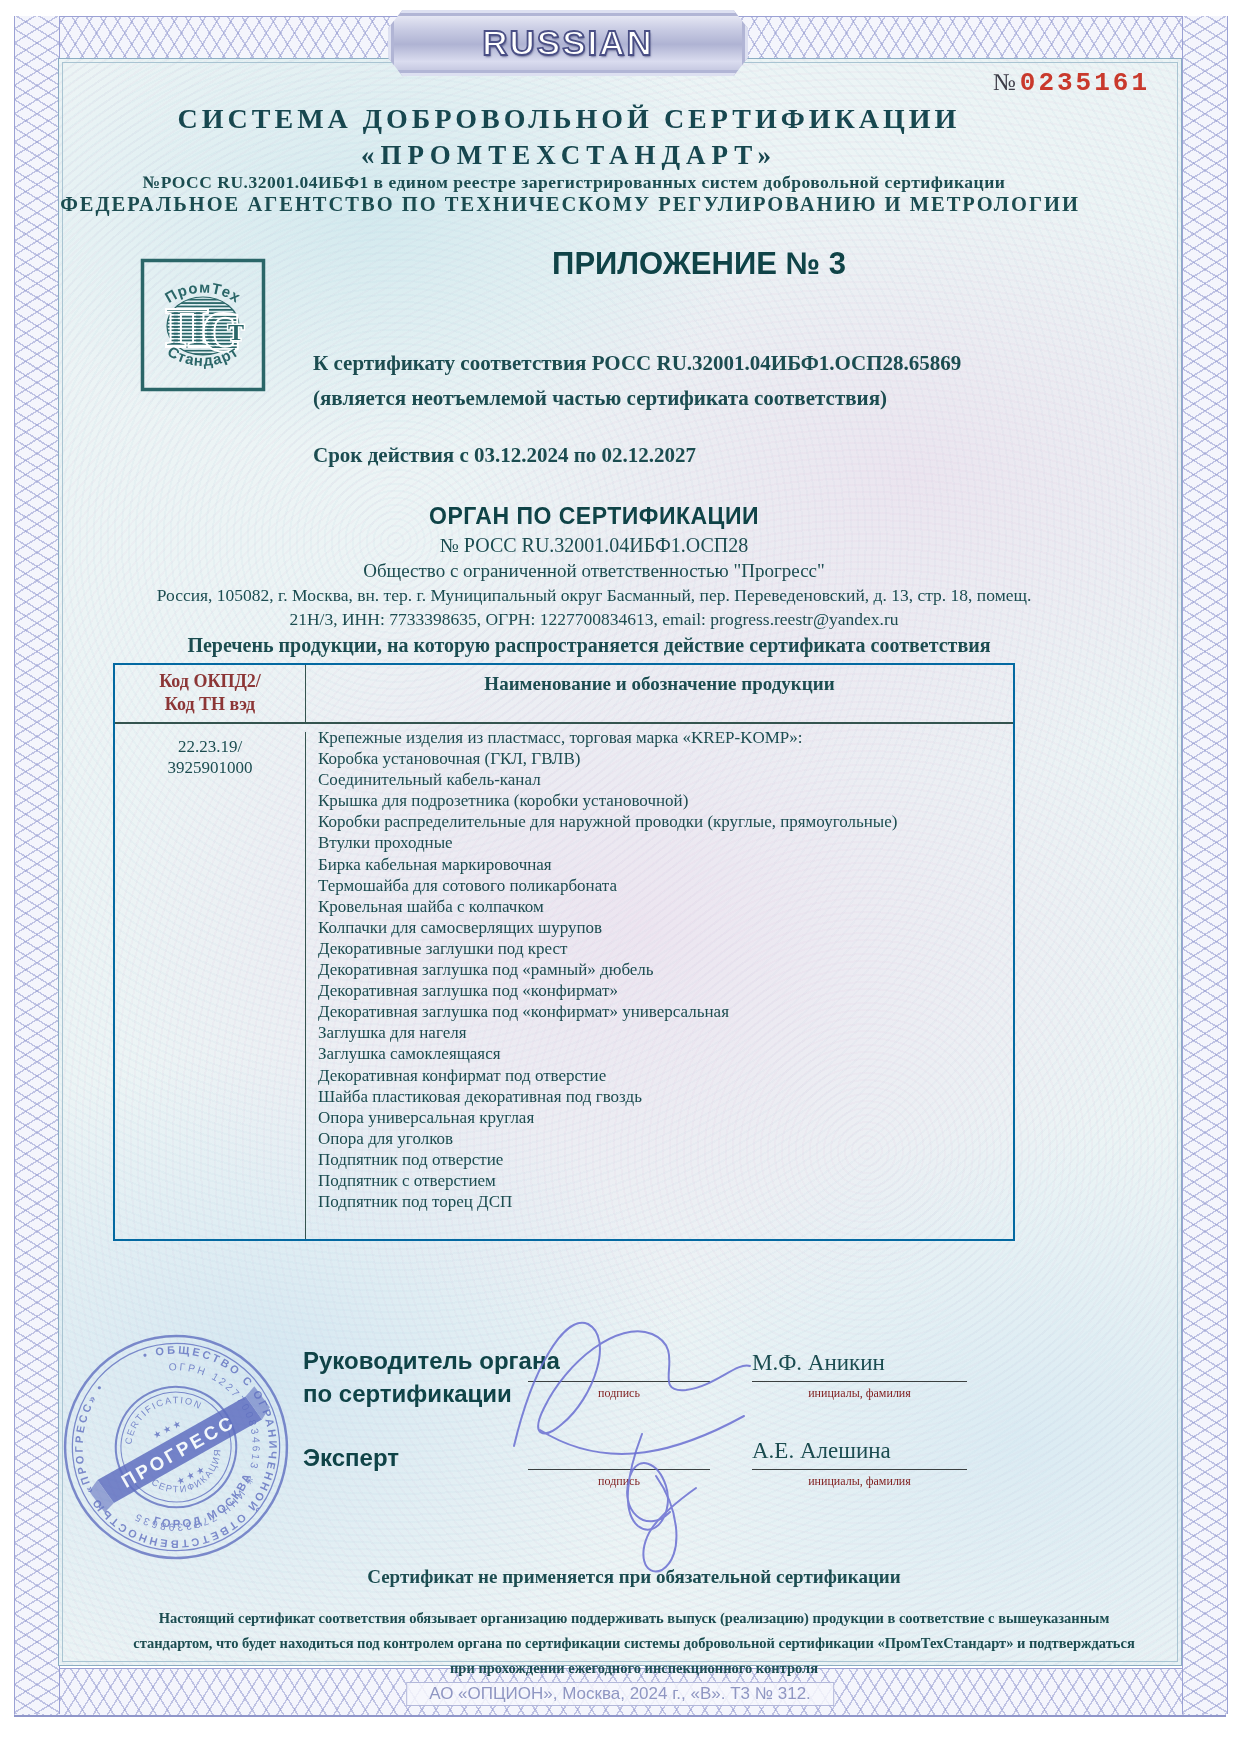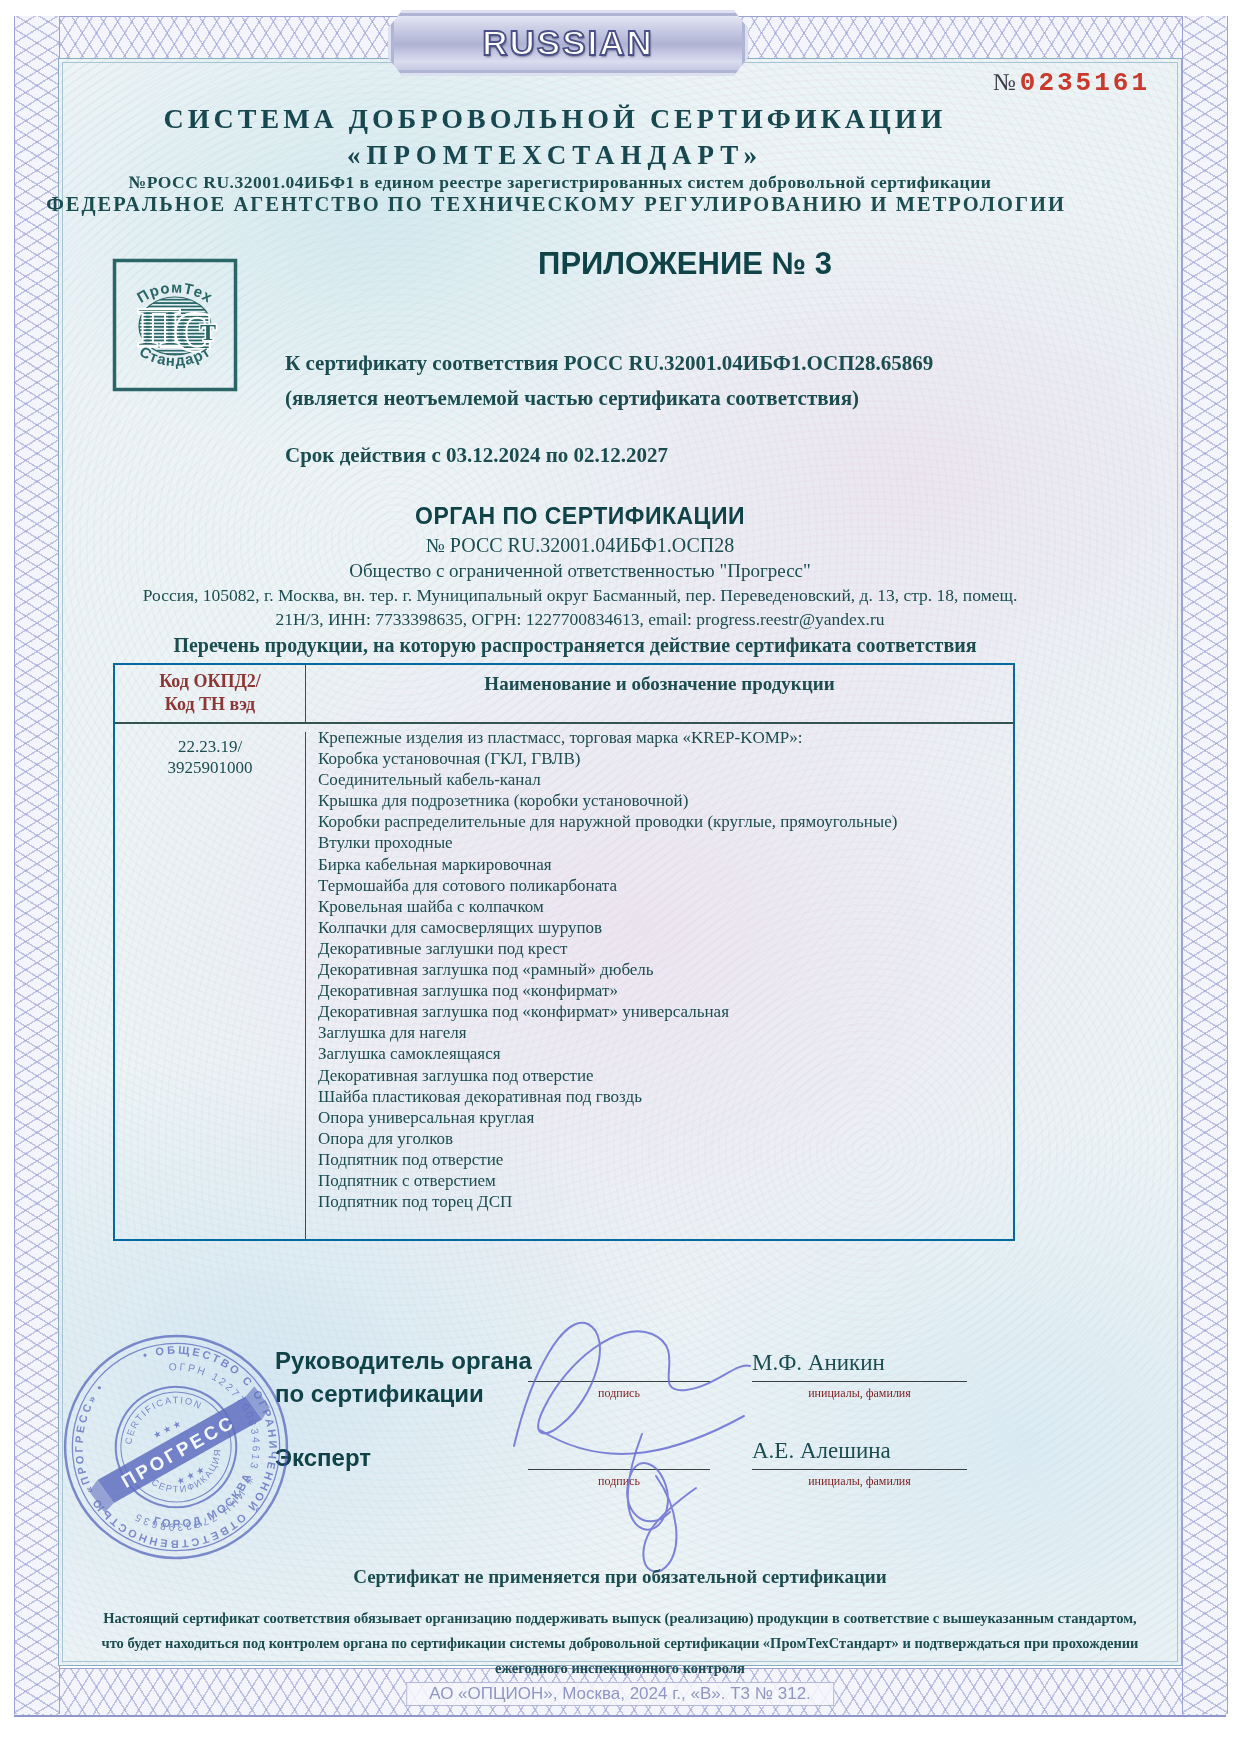--- a/index.html
+++ b/index.html
@@ -40,21 +40,21 @@
     clip-path:polygon(4% 0,96% 0,100% 28%,100% 72%,96% 100%,4% 100%,0 72%,0 28%);}
   .badge-text{line-height:66px;text-align:center;font-family:"Liberation Sans",sans-serif;
     font-weight:bold;font-size:35px;letter-spacing:2px;color:#ffffff;
     -webkit-text-stroke:1.8px #4a4f85;text-shadow:1px 2px 2px rgba(60,64,110,.6);}
 
   .serial{position:absolute;left:870px;top:68px;width:280px;text-align:right;white-space:nowrap;}
   .serial .no{font-size:24px;color:#3c3c48;}
   .serial .num{font-family:"Liberation Mono",monospace;font-weight:bold;font-size:26px;color:#c9392c;letter-spacing:3px;}
 
   
-  .abs{position:absolute;}
+  .abs{position:absolute;margin-left:28px;}
   .ctr{text-align:center;}
   .title1{left:0;right:130px;top:103px;font-weight:bold;font-size:28px;letter-spacing:4px;color:#17474f;}
   .title2{left:0;right:130px;top:140px;font-weight:bold;font-size:27px;letter-spacing:6px;color:#17474f;}
   .registry{left:0;right:120px;top:172px;font-weight:bold;font-size:17.5px;letter-spacing:.5px;}
   .agency{left:0;right:128px;top:193px;font-weight:bold;font-size:20.5px;letter-spacing:2px;}
   .annex{left:280px;right:150px;top:246px;font-family:"Liberation Sans",sans-serif;font-weight:bold;font-size:31px;color:#0f4347;}
 
   .logo{left:112px;top:258px;width:126px;height:134px;}
 
   .cert1{left:285px;top:351px;width:790px;font-size:21px;font-weight:bold;}
@@ -193,21 +193,21 @@
           <div class="product-line">Бирка кабельная маркировочная</div>
           <div class="product-line">Термошайба для сотового поликарбоната</div>
           <div class="product-line">Кровельная шайба с колпачком</div>
           <div class="product-line">Колпачки для самосверлящих шурупов</div>
           <div class="product-line">Декоративные заглушки под крест</div>
           <div class="product-line">Декоративная заглушка под «рамный» дюбель</div>
           <div class="product-line">Декоративная заглушка под «конфирмат»</div>
           <div class="product-line">Декоративная заглушка под «конфирмат» универсальная</div>
           <div class="product-line">Заглушка для нагеля</div>
           <div class="product-line">Заглушка самоклеящаяся</div>
-          <div class="product-line">Декоративная заглушка под отверстие</div>
+          <div class="product-line">Декоративная конфирмат под отверстие</div>
           <div class="product-line">Шайба пластиковая декоративная под гвоздь</div>
           <div class="product-line">Опора универсальная круглая</div>
           <div class="product-line">Опора для уголков</div>
           <div class="product-line">Подпятник под отверстие</div>
           <div class="product-line">Подпятник с отверстием</div>
           <div class="product-line">Подпятник под торец ДСП</div>
         </div>
     </div>
   </div>
 

